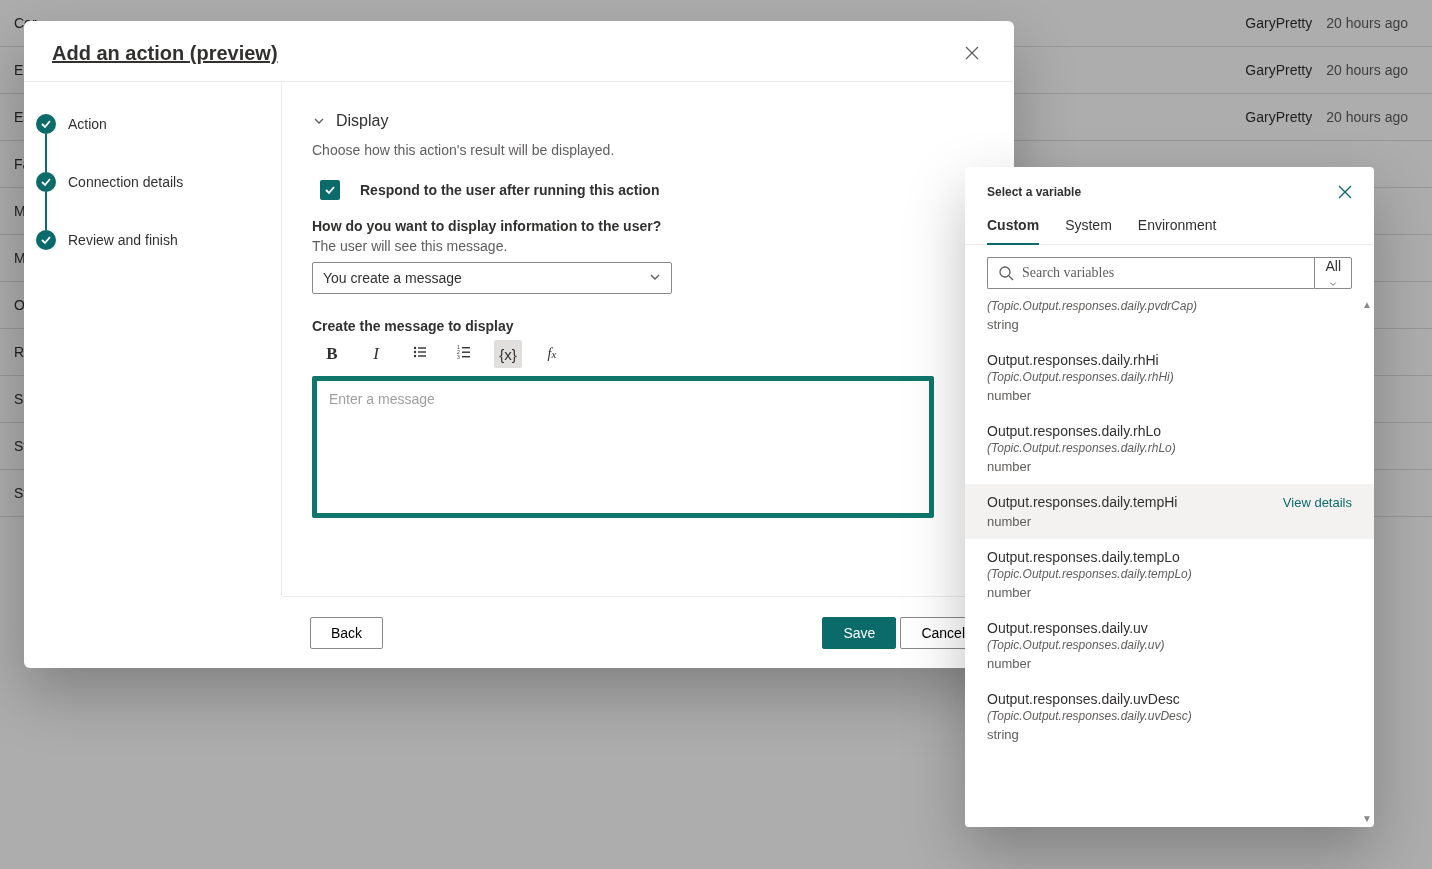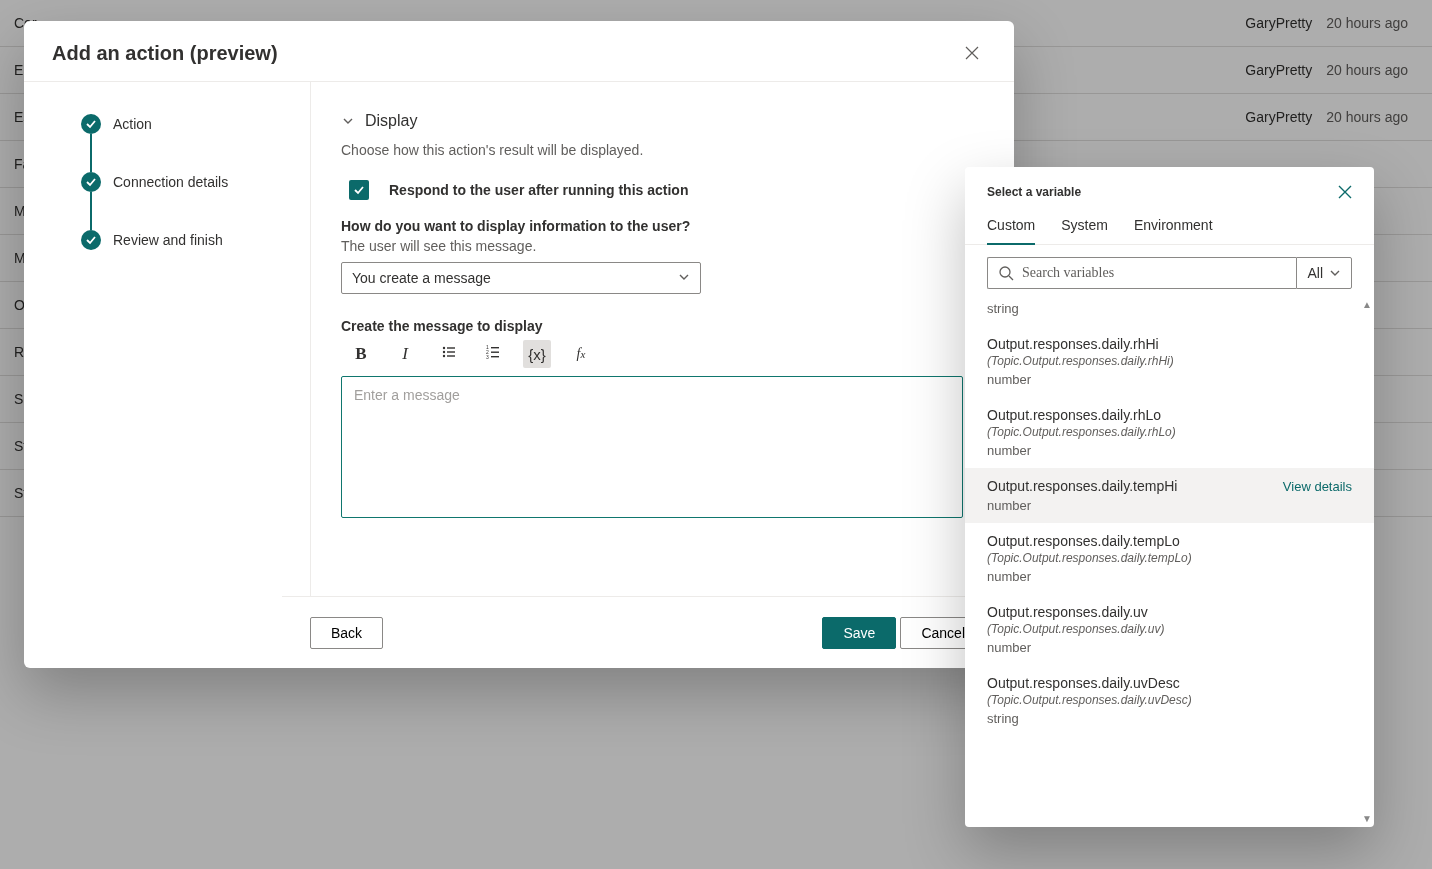--- a/index.html
+++ b/index.html
@@ -55,41 +55,41 @@
   .modal-header {
     display: flex;
     align-items: center;
     justify-content: space-between;
     padding: 18px 28px 14px 28px;
     border-bottom: 1px solid #edebe9;
   }
   .modal-title {
     font-size: 20px;
     font-weight: 600;
+    text-decoration: underline;
   }
   .close-btn {
     width: 28px; height: 28px;
     display: flex; align-items: center; justify-content: center;
     cursor: pointer;
     border-radius: 2px;
     color: #605e5c;
   }
 
   .modal-body {
     flex: 1;
     display: flex;
     min-height: 0;
   }
 
   
   .stepper {
     width: 258px;
     border-right: 1px solid #edebe9;
-    padding: 32px 18px 18px 28px;
-    margin-left: 29px;
+    padding: 32px 18px 18px 12px;
   }
   .step-list { list-style: none; }
   .step {
     display: flex;
     align-items: center;
     gap: 12px;
     position: relative;
     padding-bottom: 38px;
     font-size: 14px;
   }
@@ -174,21 +174,21 @@
     border-radius: 2px; cursor: pointer; color: #323130;
   }
   .tbtn.active { background: #e1dfdd; }
   .bold-i { font-weight: 800; font-family: Georgia, serif; font-size: 17px; }
   .italic-i { font-style: italic; font-family: Georgia, serif; font-size: 17px; }
   .ul-i, .ol-i { font-size: 16px; }
 
   .editor {
     width: 622px;
     height: 142px;
-    border: 1px solid #0f766e;
+    border: 5px solid #0f766e;
     border-radius: 2px;
     padding: 10px 12px;
     color: #a19f9d;
     font-size: 14px;
     background: #fff;
   }
 
   .modal-footer {
     height: 72px;
     border-top: 1px solid #edebe9;
@@ -237,21 +237,21 @@
   .var-tabs {
     display: flex; gap: 26px; padding: 8px 22px 0 22px;
     border-bottom: 1px solid #edebe9;
   }
   .var-tab {
     padding-bottom: 10px;
     cursor: pointer;
     color: #323130;
   }
   .var-tab.active {
-    font-weight: 400;
+    font-weight: 700;
     border-bottom: 2px solid #0b6a6a;
     margin-bottom: -1px;
   }
 
   .var-search-row {
     display: flex; padding: 12px 22px 8px 22px;
   }
   .var-search {
     flex: 1;
     height: 32px;
@@ -266,20 +266,21 @@
     background: transparent;
     font-family: Liberation Serif, serif;
   }
   .var-search input::placeholder { color: #605e5c; }
   .var-filter {
     height: 32px;
     border: 1px solid #8a8886;
     border-radius: 0 2px 2px 0;
     display: flex; align-items: center; gap: 6px; padding: 0 10px;
     cursor: pointer;
+    flex-direction: column;
   }
 
   .var-list {
     flex: 1;
     overflow-y: auto;
     position: relative;
   }
   .var-list::-webkit-scrollbar { width: 10px; }
   .var-list::-webkit-scrollbar-thumb { background: #c8c6c4; border-radius: 5px; }
 
@@ -533,20 +534,21 @@
       <span>All</span>
       <svg width="12" height="12" viewBox="0 0 12 12">
           <path d="M2 4 L6 8 L10 4" stroke="#605e5c" stroke-width="1.4" fill="none"></path>
         </svg>
     </div>
   </div>
   <div class="var-list" id="var-list">
     <div class="scroll-arrow up">▲</div>
     <div class="scroll-arrow down">▼</div>
   <div class="var-item" style="padding-top: 0px;">
+        <div class="path">(Topic.Output.responses.daily.pvdrCap)</div>
         <div class="type">string</div>
       </div>
       <div class="var-item">
         <div class="row1">
           <span class="name">Output.responses.daily.rhHi</span>
         </div>
         <div class="path">(Topic.Output.responses.daily.rhHi)</div>
         <div class="type">number</div>
       </div>
       <div class="var-item">

